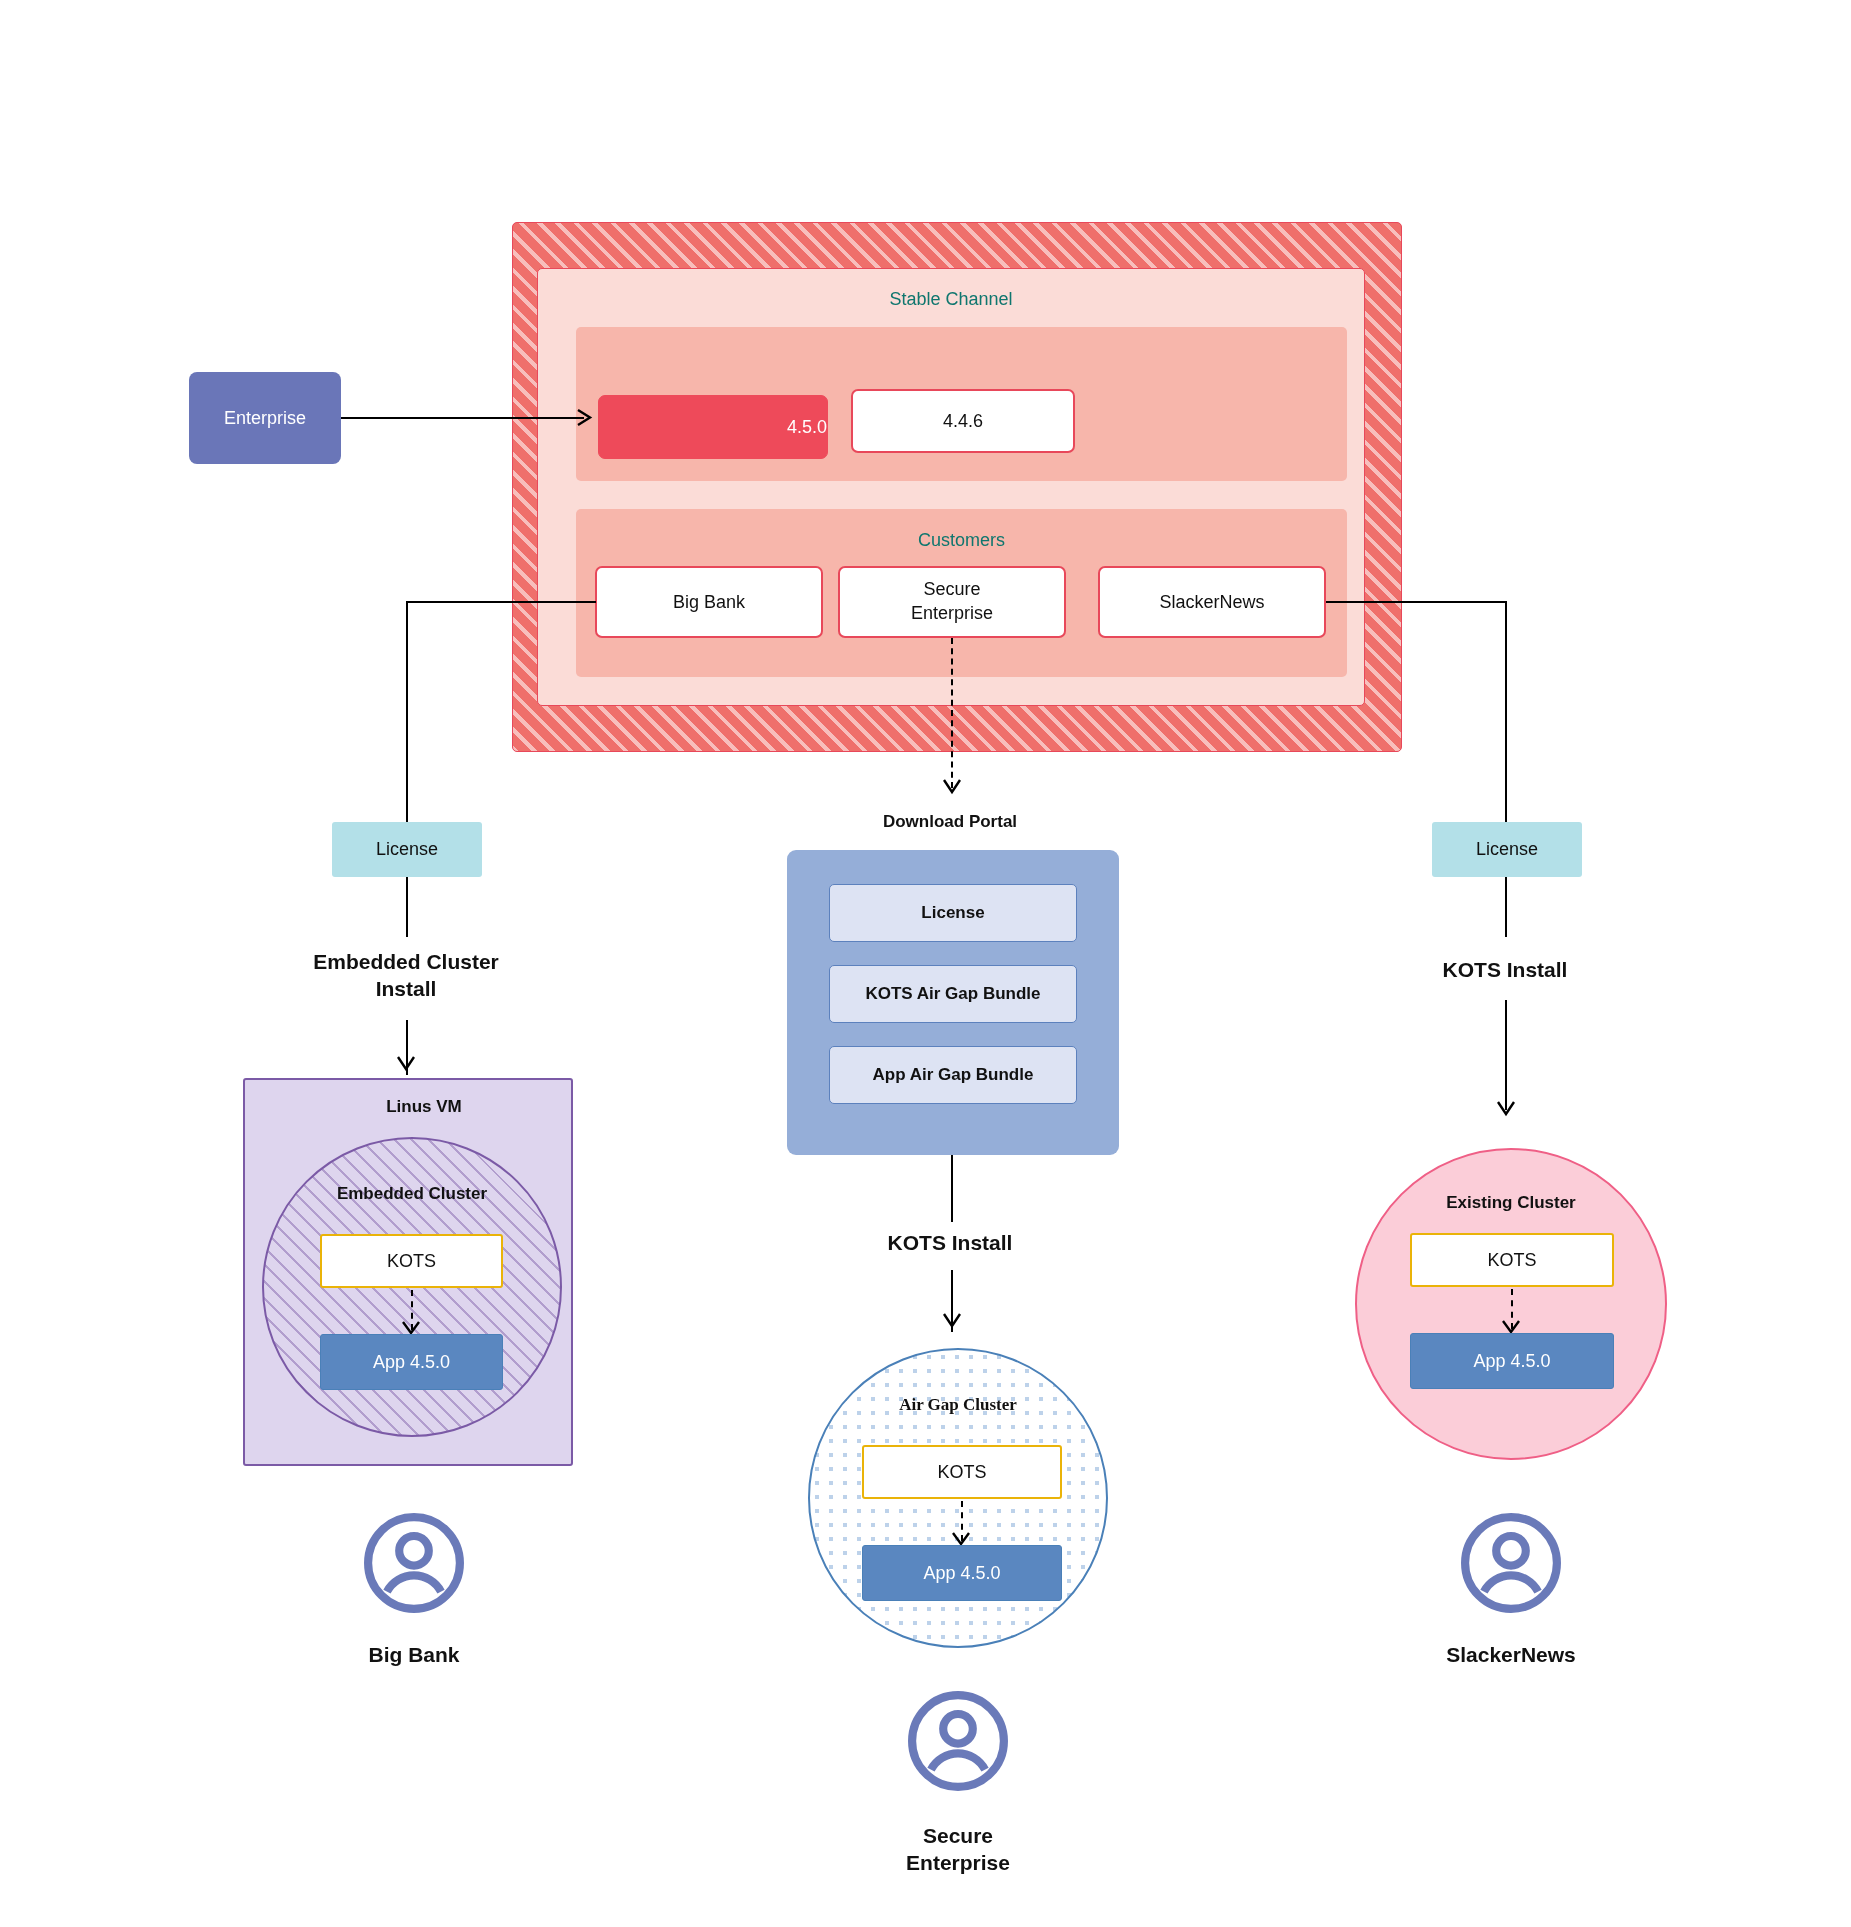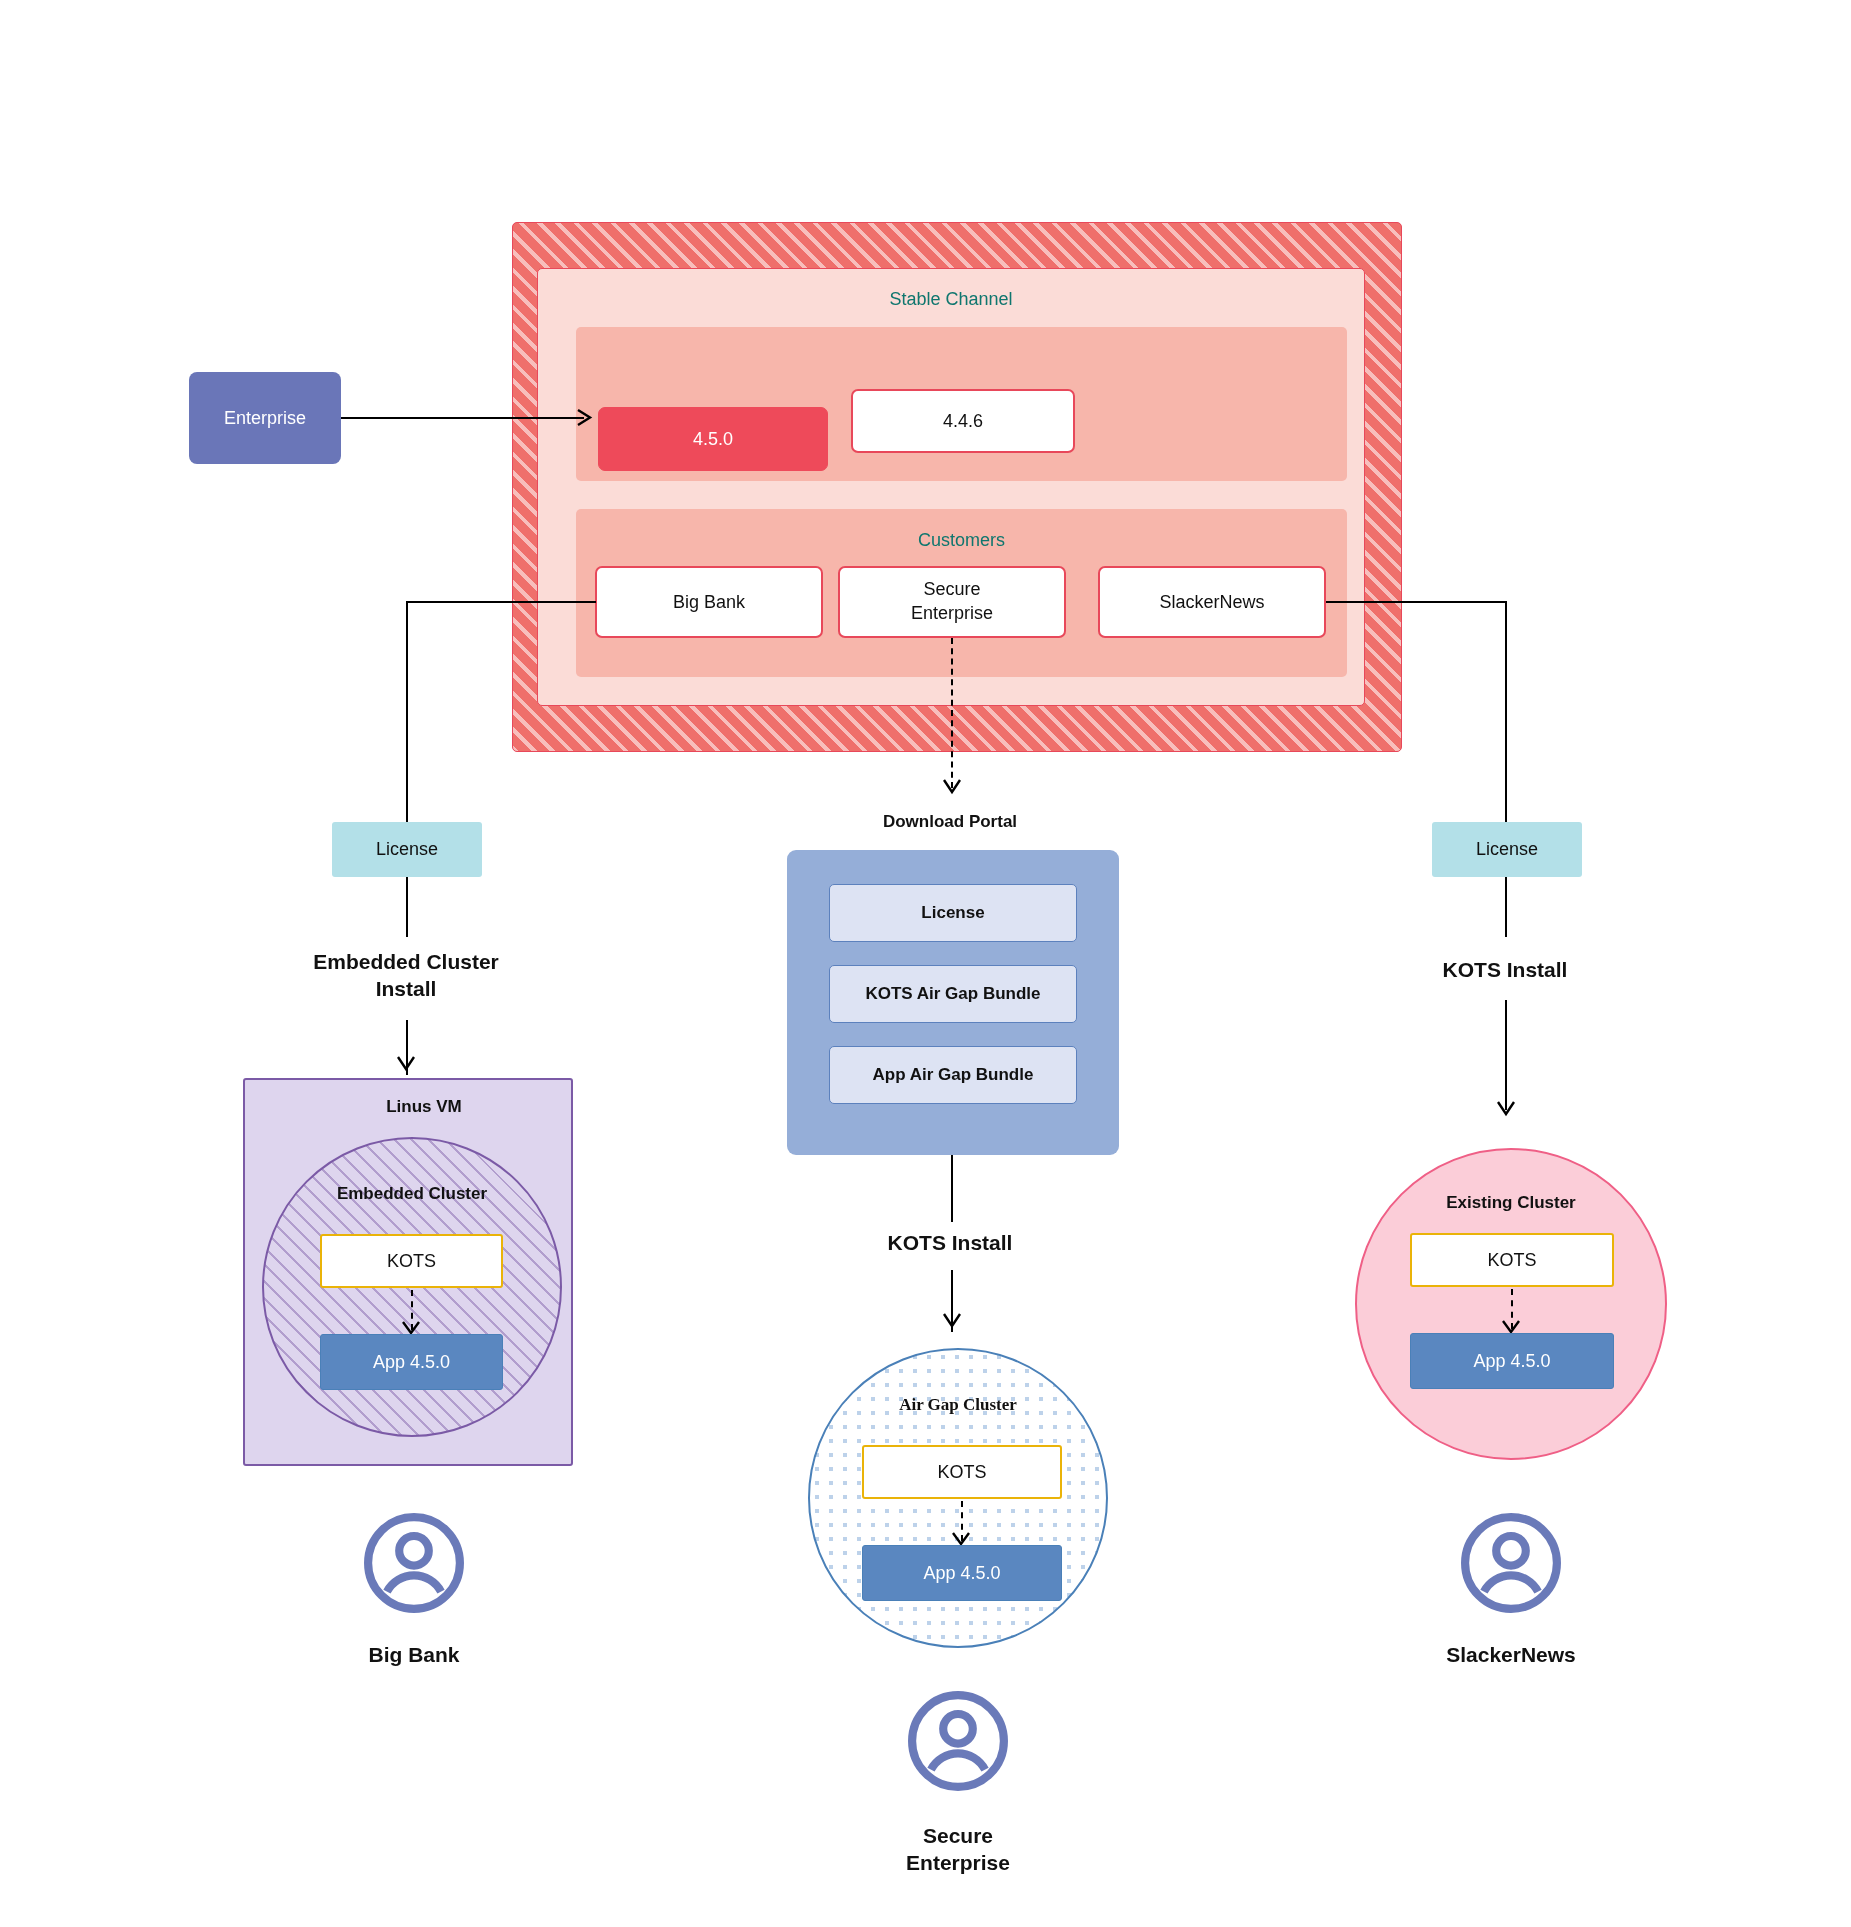--- a/index.html
+++ b/index.html
@@ -66,21 +66,21 @@
 <div id="stage">
 
 
   <div class="abs hatch-red" style="left:512px;top:222px;width:890px;height:530px;"></div>
 
   <div class="abs panel-l1" style="left:537px;top:268px;width:828px;height:438px;"></div>
   <div class="abs ctr t-section" style="left:537px;top:287px;width:828px;height:24px;">Stable Channel</div>
 
   <div class="abs panel-l2" style="left:576px;top:327px;width:771px;height:154px;"></div>
 
-  <div class="abs ctr rel-active" style="left:598px;top:407px;width:230px;height:64px;">
+  <div class="abs ctr rel-active" style="left:598px;top:395px;width:230px;height:64px;justify-content:flex-end;">
     <span class="t-boxw">4.5.0</span>
   </div>
   <div class="abs ctr rel-old" style="left:851px;top:389px;width:224px;height:64px;">
     <span class="t-box">4.4.6</span>
   </div>
 
   <div class="abs panel-l2" style="left:576px;top:509px;width:771px;height:168px;"></div>
   <div class="abs ctr t-section" style="left:576px;top:528px;width:771px;height:24px;">Customers</div>
 
   <div class="abs ctr cust-box" style="left:595px;top:566px;width:228px;height:72px;">

